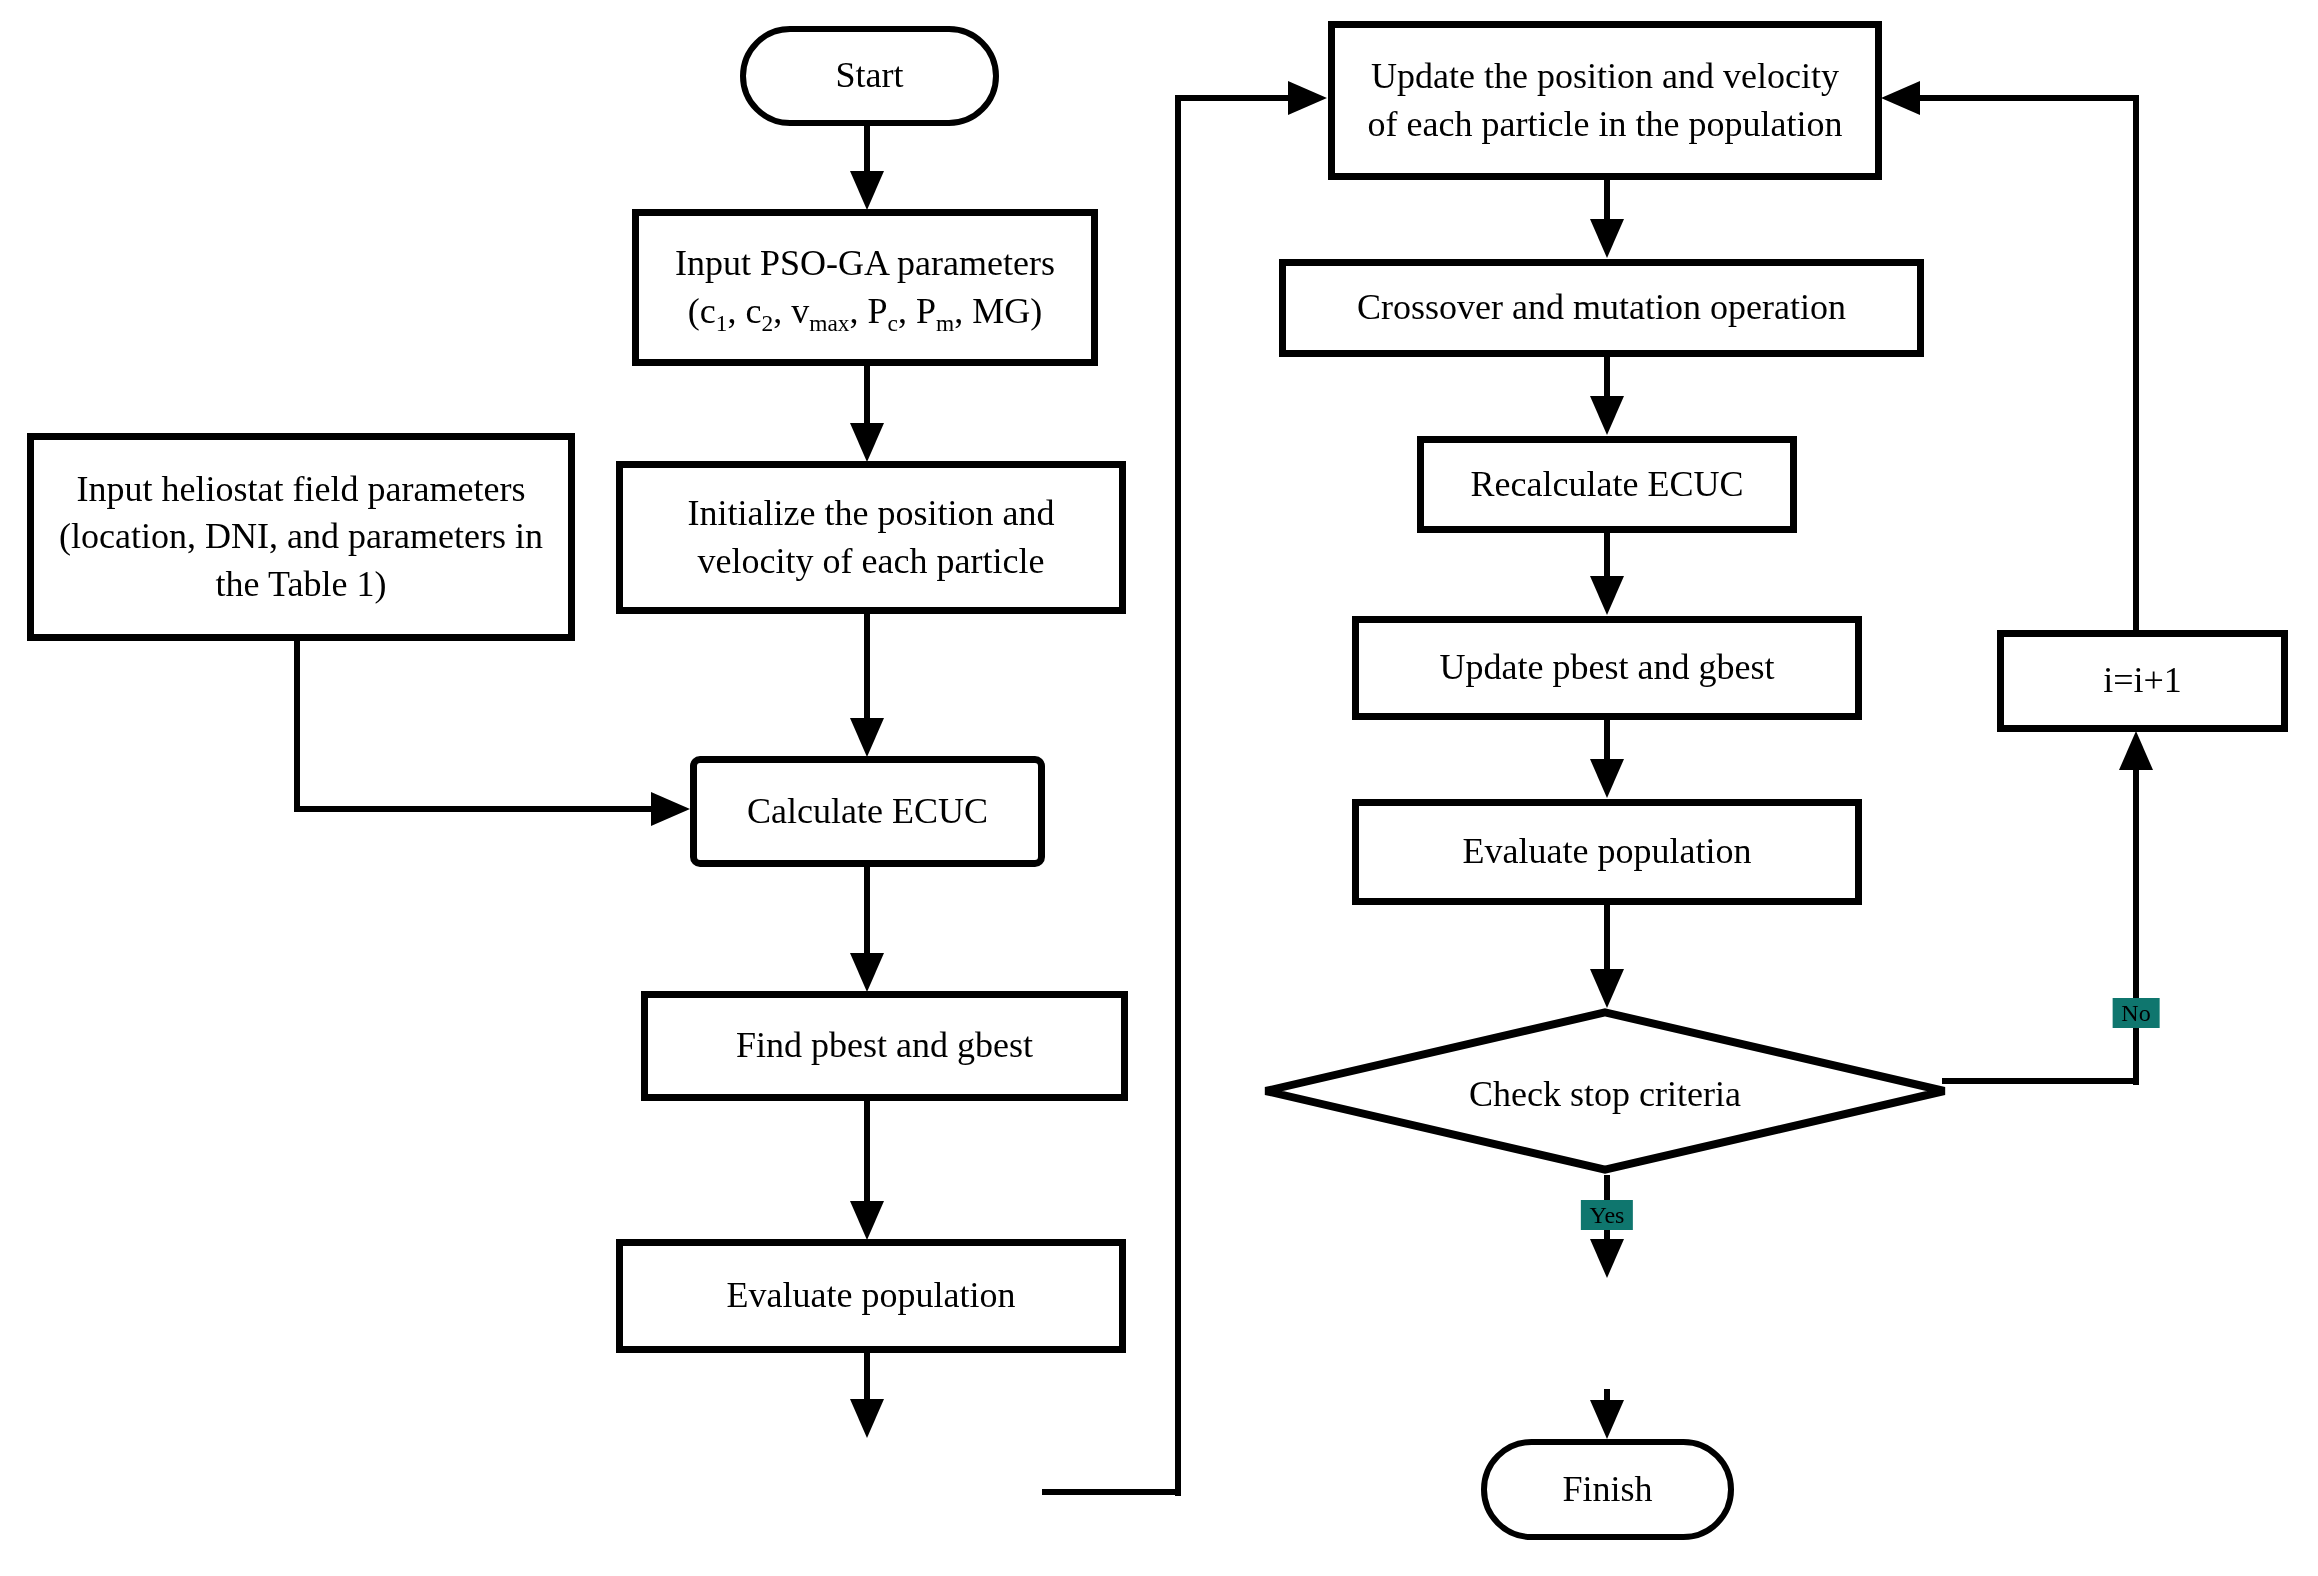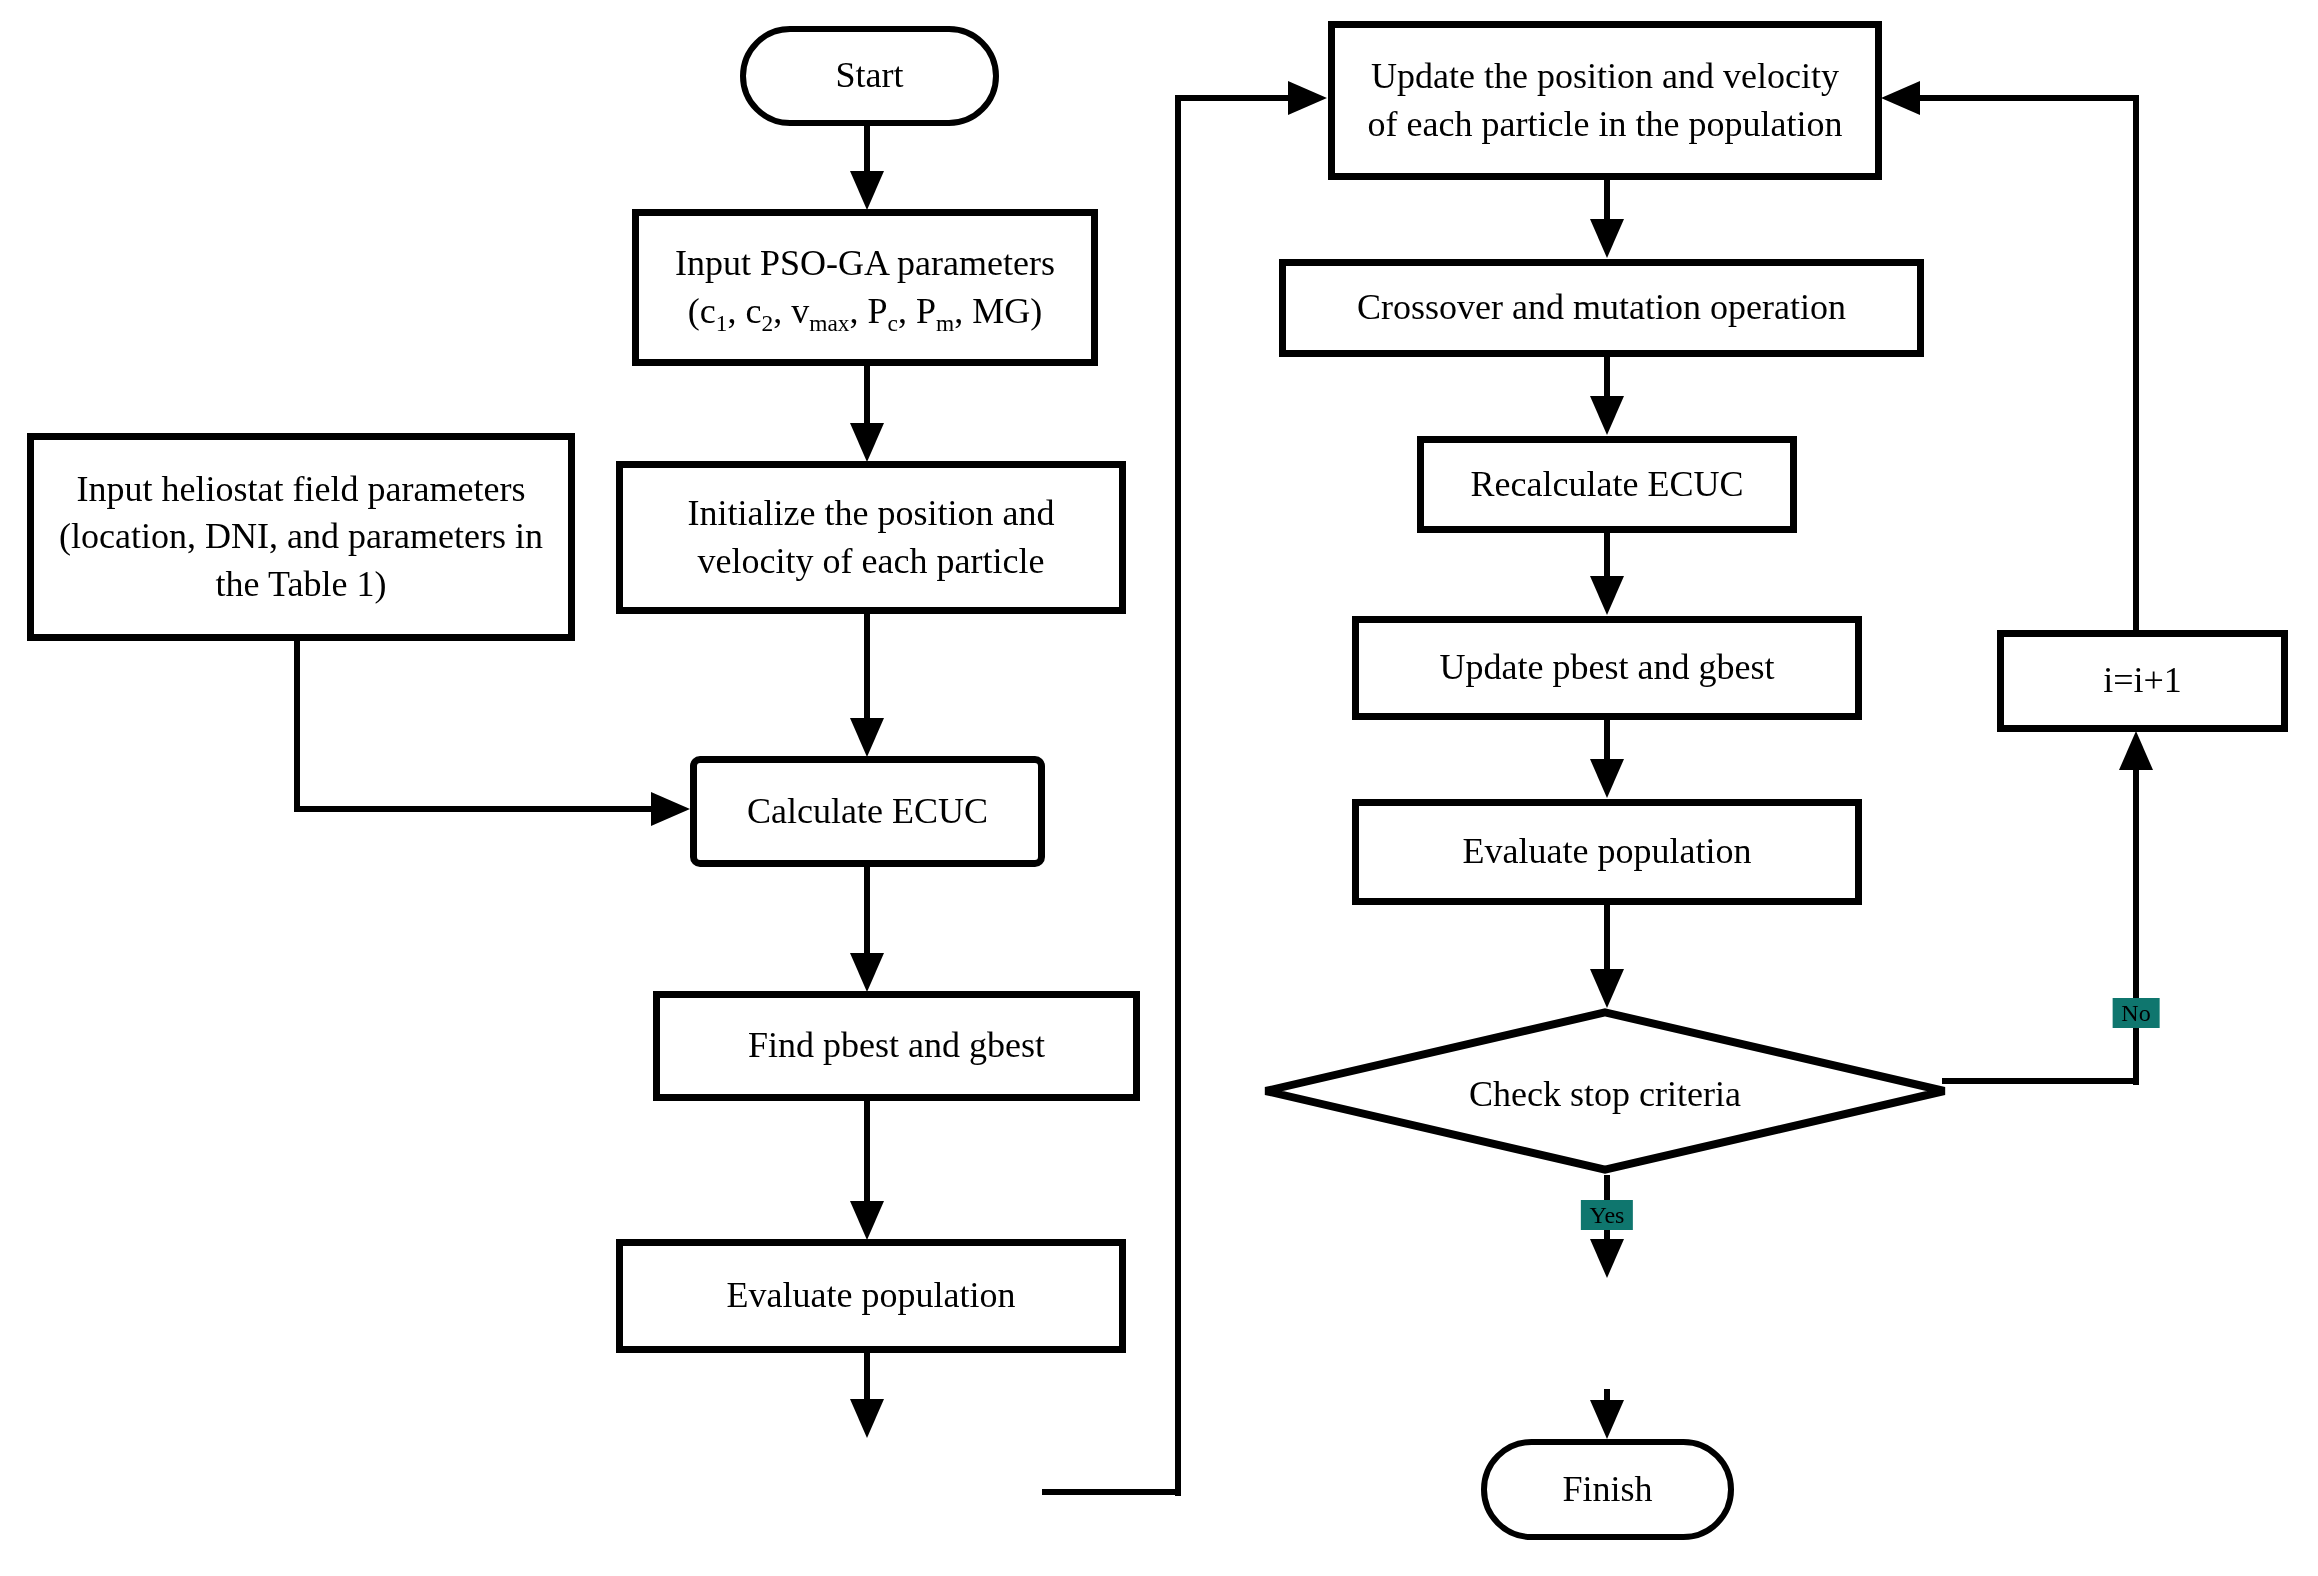--- a/index.html
+++ b/index.html
@@ -68,21 +68,21 @@
   <div class="box" style="left:27px;top:433px;width:548px;height:208px;">
     <span>Input heliostat field parameters
 (location, DNI, and parameters in
 the Table 1)</span>
   </div>
 
   <div class="box" style="left:690px;top:756px;width:355px;height:111px;border-radius:10px;">
     <span>Calculate ECUC</span>
   </div>
 
-  <div class="box" style="left:641px;top:991px;width:487px;height:110px;margin-left:12px;">
+  <div class="box" style="left:641px;top:991px;width:487px;height:110px;">
     <span>Find pbest and gbest</span>
   </div>
 
   <div class="box" style="left:616px;top:1239px;width:510px;height:114px;">
     <span>Evaluate population</span>
   </div>
 
 
   <div class="box" style="left:1328px;top:21px;width:554px;height:159px;">
     <span>Update the position and velocity

